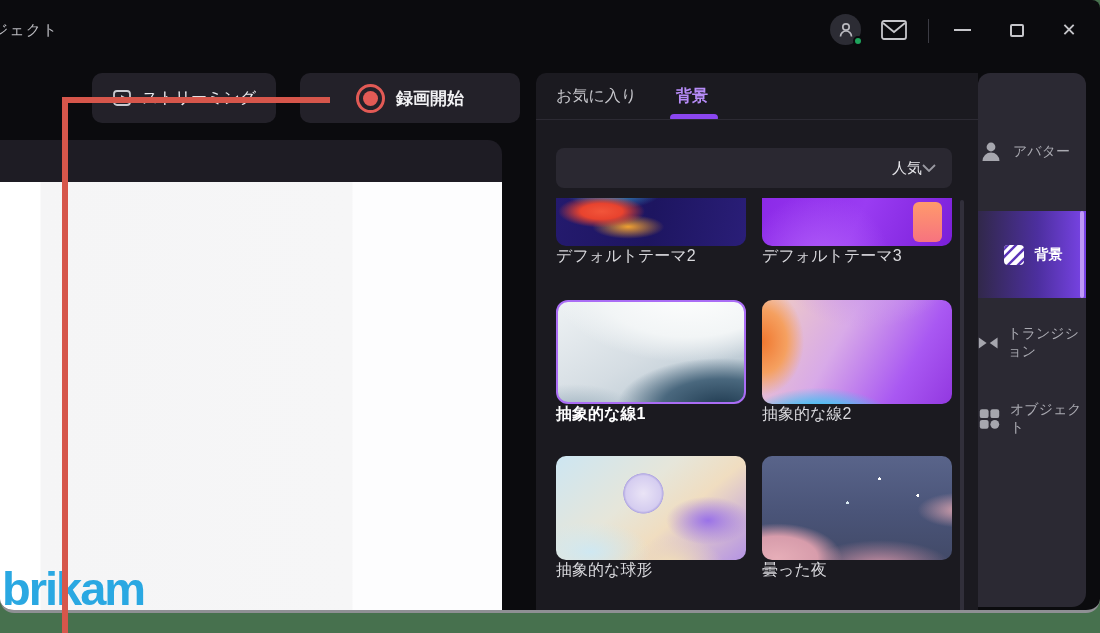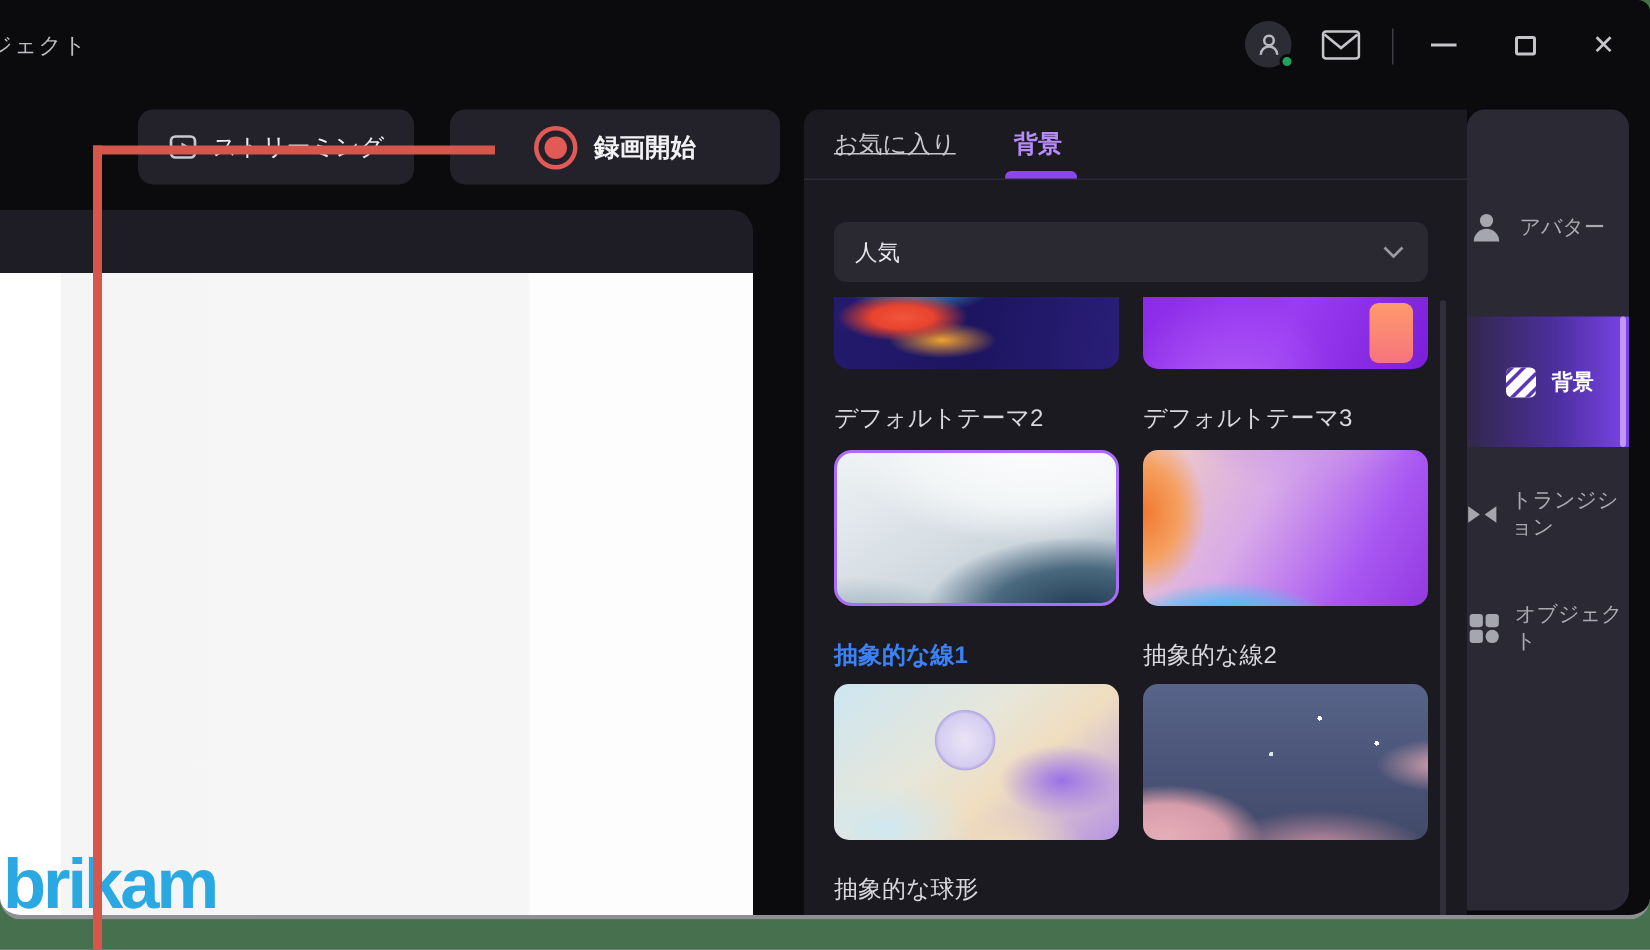--- a/index.html
+++ b/index.html
@@ -41,34 +41,34 @@
   .canvas { position:absolute; left:0; top:140px; width:502px; height:470px; }
   .canvas-top { position:absolute; left:0; top:0; width:100%; height:42px; background:#1e1c24; border-radius:0 14px 0 0; }
   .video { position:absolute; left:0; top:42px; width:100%; height:428px; overflow:hidden;
            background:linear-gradient(90deg,#ffffff 0px,#ffffff 40px,#f5f5f6 41px,#f6f6f7 352px,#fdfdfe 353px); }
   .brand { position:absolute; left:2px; bottom:-6px; font-size:47px; font-weight:700; letter-spacing:-2px; color:#2aa8e2; }
 
   
   .panel { position:absolute; left:536px; top:73px; width:442px; height:539px; background:#1b1a20;
            border-radius:10px 0 0 0; overflow:hidden; }
   .tab { position:absolute; top:13px; font-size:16px; color:#c6c6cb; cursor:pointer; }
-  .tab-fav { left:20px;text-decoration:underline; }
+  .tab-fav { left:20px; }
   .tab-bg { left:140px; color:#b78cf8; font-weight:700; }
   .tab-underline { position:absolute; left:134px; top:41px; width:48px; height:6px; background:#8b46f0; border-radius:4px 4px 2px 2px; }
   .tabs-divider { position:absolute; left:0; top:46px; width:100%; height:1px; background:#2c2a33; }
   .dropdown { position:absolute; left:20px; top:75px; width:396px; height:40px; background:#2a2831; border-radius:8px;
               display:flex; align-items:center; color:#e6e6ea; font-size:15px; padding:0 16px 0 14px; cursor:pointer; }
-  .dropdown .dd-label { flex:1; }
+  .dropdown .dd-label { flex:1;text-align:right; }
   .scrollbar { position:absolute; left:424px; top:127px; width:4px; height:470px; background:#312f3a; border-radius:2px; }
 
   .cell { position:absolute; width:190px; cursor:pointer; }
   .thumb { position:relative; width:190px; border-radius:10px; overflow:hidden; }
-  .thumb-label { margin-top:23px; font-size:16px; color:#d8d8dc; }
+  .thumb-label { margin-top:0; font-size:16px; color:#d8d8dc; }
   .cell.selected .thumb { border:2px solid #aa6df5; border-radius:12px; }
-  .cell.selected .thumb-label { color:#3b82f6; font-weight:700; }
+  .cell.selected .thumb-label { color:#ffffff; font-weight:700; }
 
   .c0 { left:20px;  top:125px; } .c1 { left:226px; top:125px; }
   .c2 { left:20px;  top:227px; } .c3 { left:226px; top:227px; }
   .c4 { left:20px;  top:383px; } .c5 { left:226px; top:383px; }
   .c0 .thumb,.c1 .thumb { height:48px; border-radius:0 0 10px 10px; }
   .c2 .thumb,.c3 .thumb,.c4 .thumb,.c5 .thumb { height:104px; }
 
   .t-theme2 { background:
       radial-gradient(ellipse 70px 26px at 24% 28%, #f2553a 0%, #e8432e 30%, transparent 62%),
       radial-gradient(ellipse 60px 20px at 38% 60%, #f0a030 0%, transparent 60%),
@@ -209,20 +209,21 @@
       <div class="cell c3">
         <div class="thumb t-line2"></div>
         <div class="thumb-label">抽象的な線2</div>
       </div>
       <div class="cell c4">
         <div class="thumb t-sphere"></div>
         <div class="thumb-label">抽象的な球形</div>
       </div>
       <div class="cell c5">
         <div class="thumb t-night"></div>
+        <div class="thumb-label">曇った夜</div>
       </div>
 
       <div class="scrollbar"></div>
     </div>
 
     <div class="sidebar">
 
       <div class="side-item si-avatar">
         <svg width="26" height="26" viewBox="0 0 26 26">
           <circle cx="13" cy="8" r="4.4" fill="#a6a6ae"></circle>

